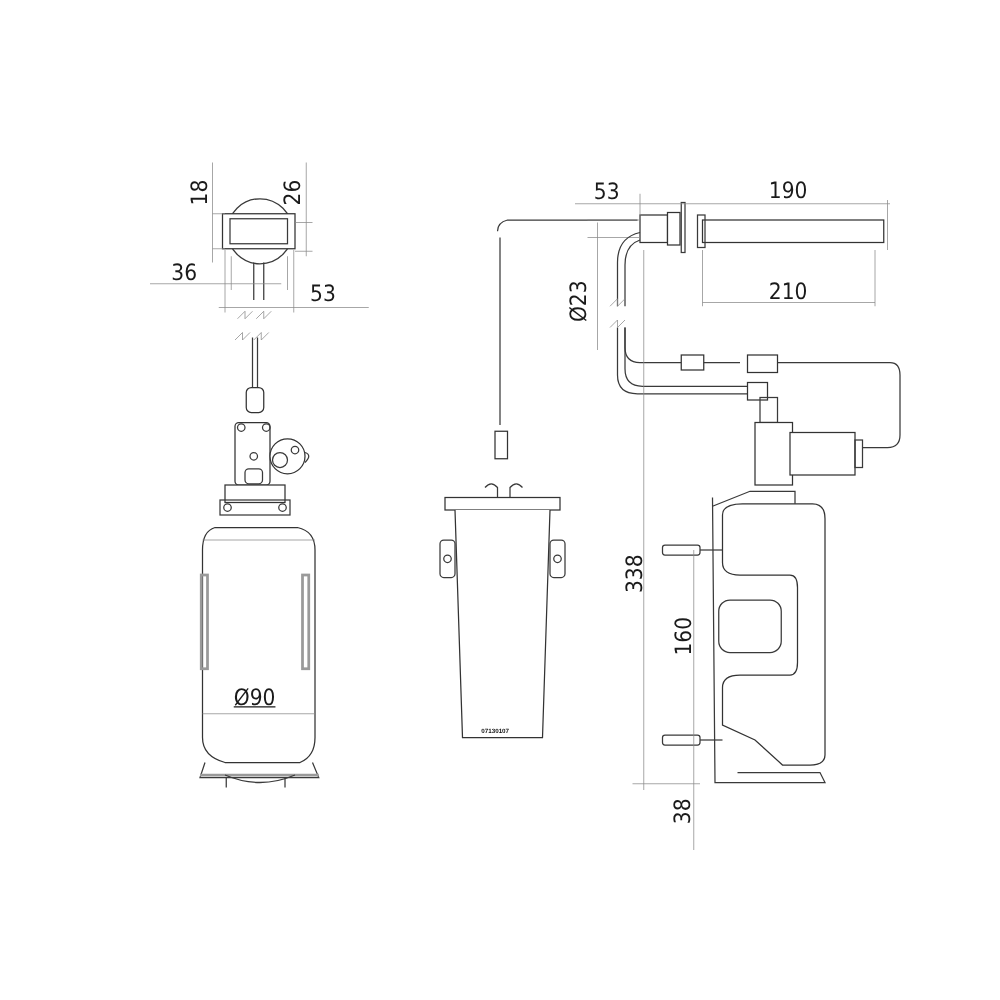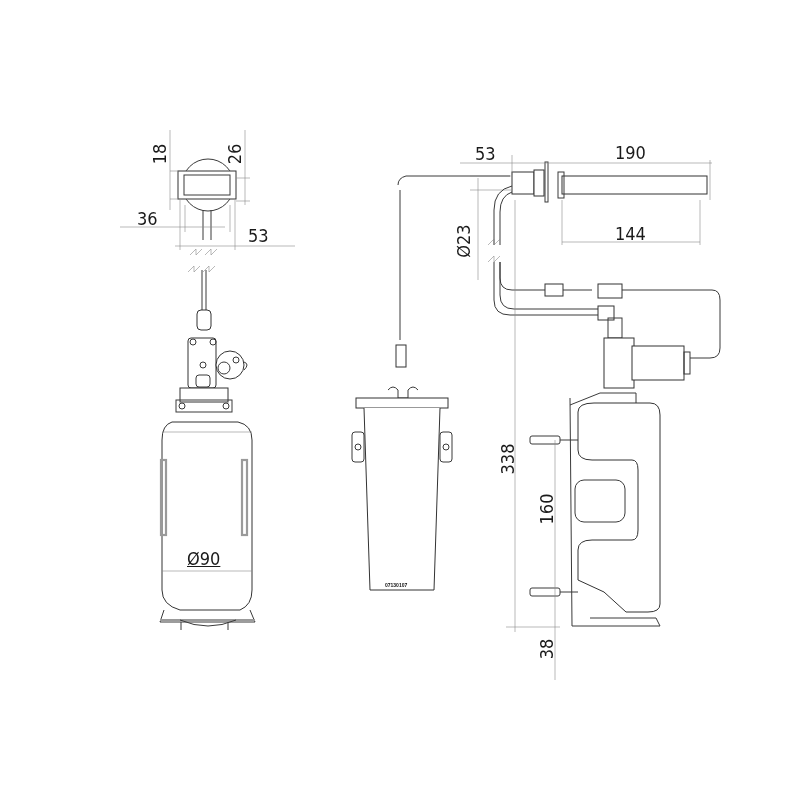--- a/index.html
+++ b/index.html
@@ -137,18 +137,18 @@
 </svg>
 
 <div class="dim rot" style="left:150px;top:145px;">18</div>
 <div class="dim rot" style="left:225px;top:145px;">26</div>
 <div class="dim" style="left:137px;top:210px;">36</div>
 <div class="dim" style="left:248px;top:227px;">53</div>
 <div class="dim" style="left:187px;top:550px;text-decoration:underline;">Ø90</div>
 <div class="tiny" style="left:385px;top:582px;">07130107</div>
 <div class="dim" style="left:475px;top:145px;">53</div>
 <div class="dim" style="left:615px;top:144px;">190</div>
-<div class="dim" style="left:615px;top:225px;">144</div>
+<div class="dim" style="left:615px;top:225px;">210</div>
 <div class="dim rot" style="left:447px;top:232px;">Ø23</div>
 <div class="dim rot" style="left:493px;top:450px;">338</div>
 <div class="dim rot" style="left:532px;top:500px;">160</div>
 <div class="dim rot" style="left:537px;top:640px;">38</div>
 </div>
 
 </body></html>

